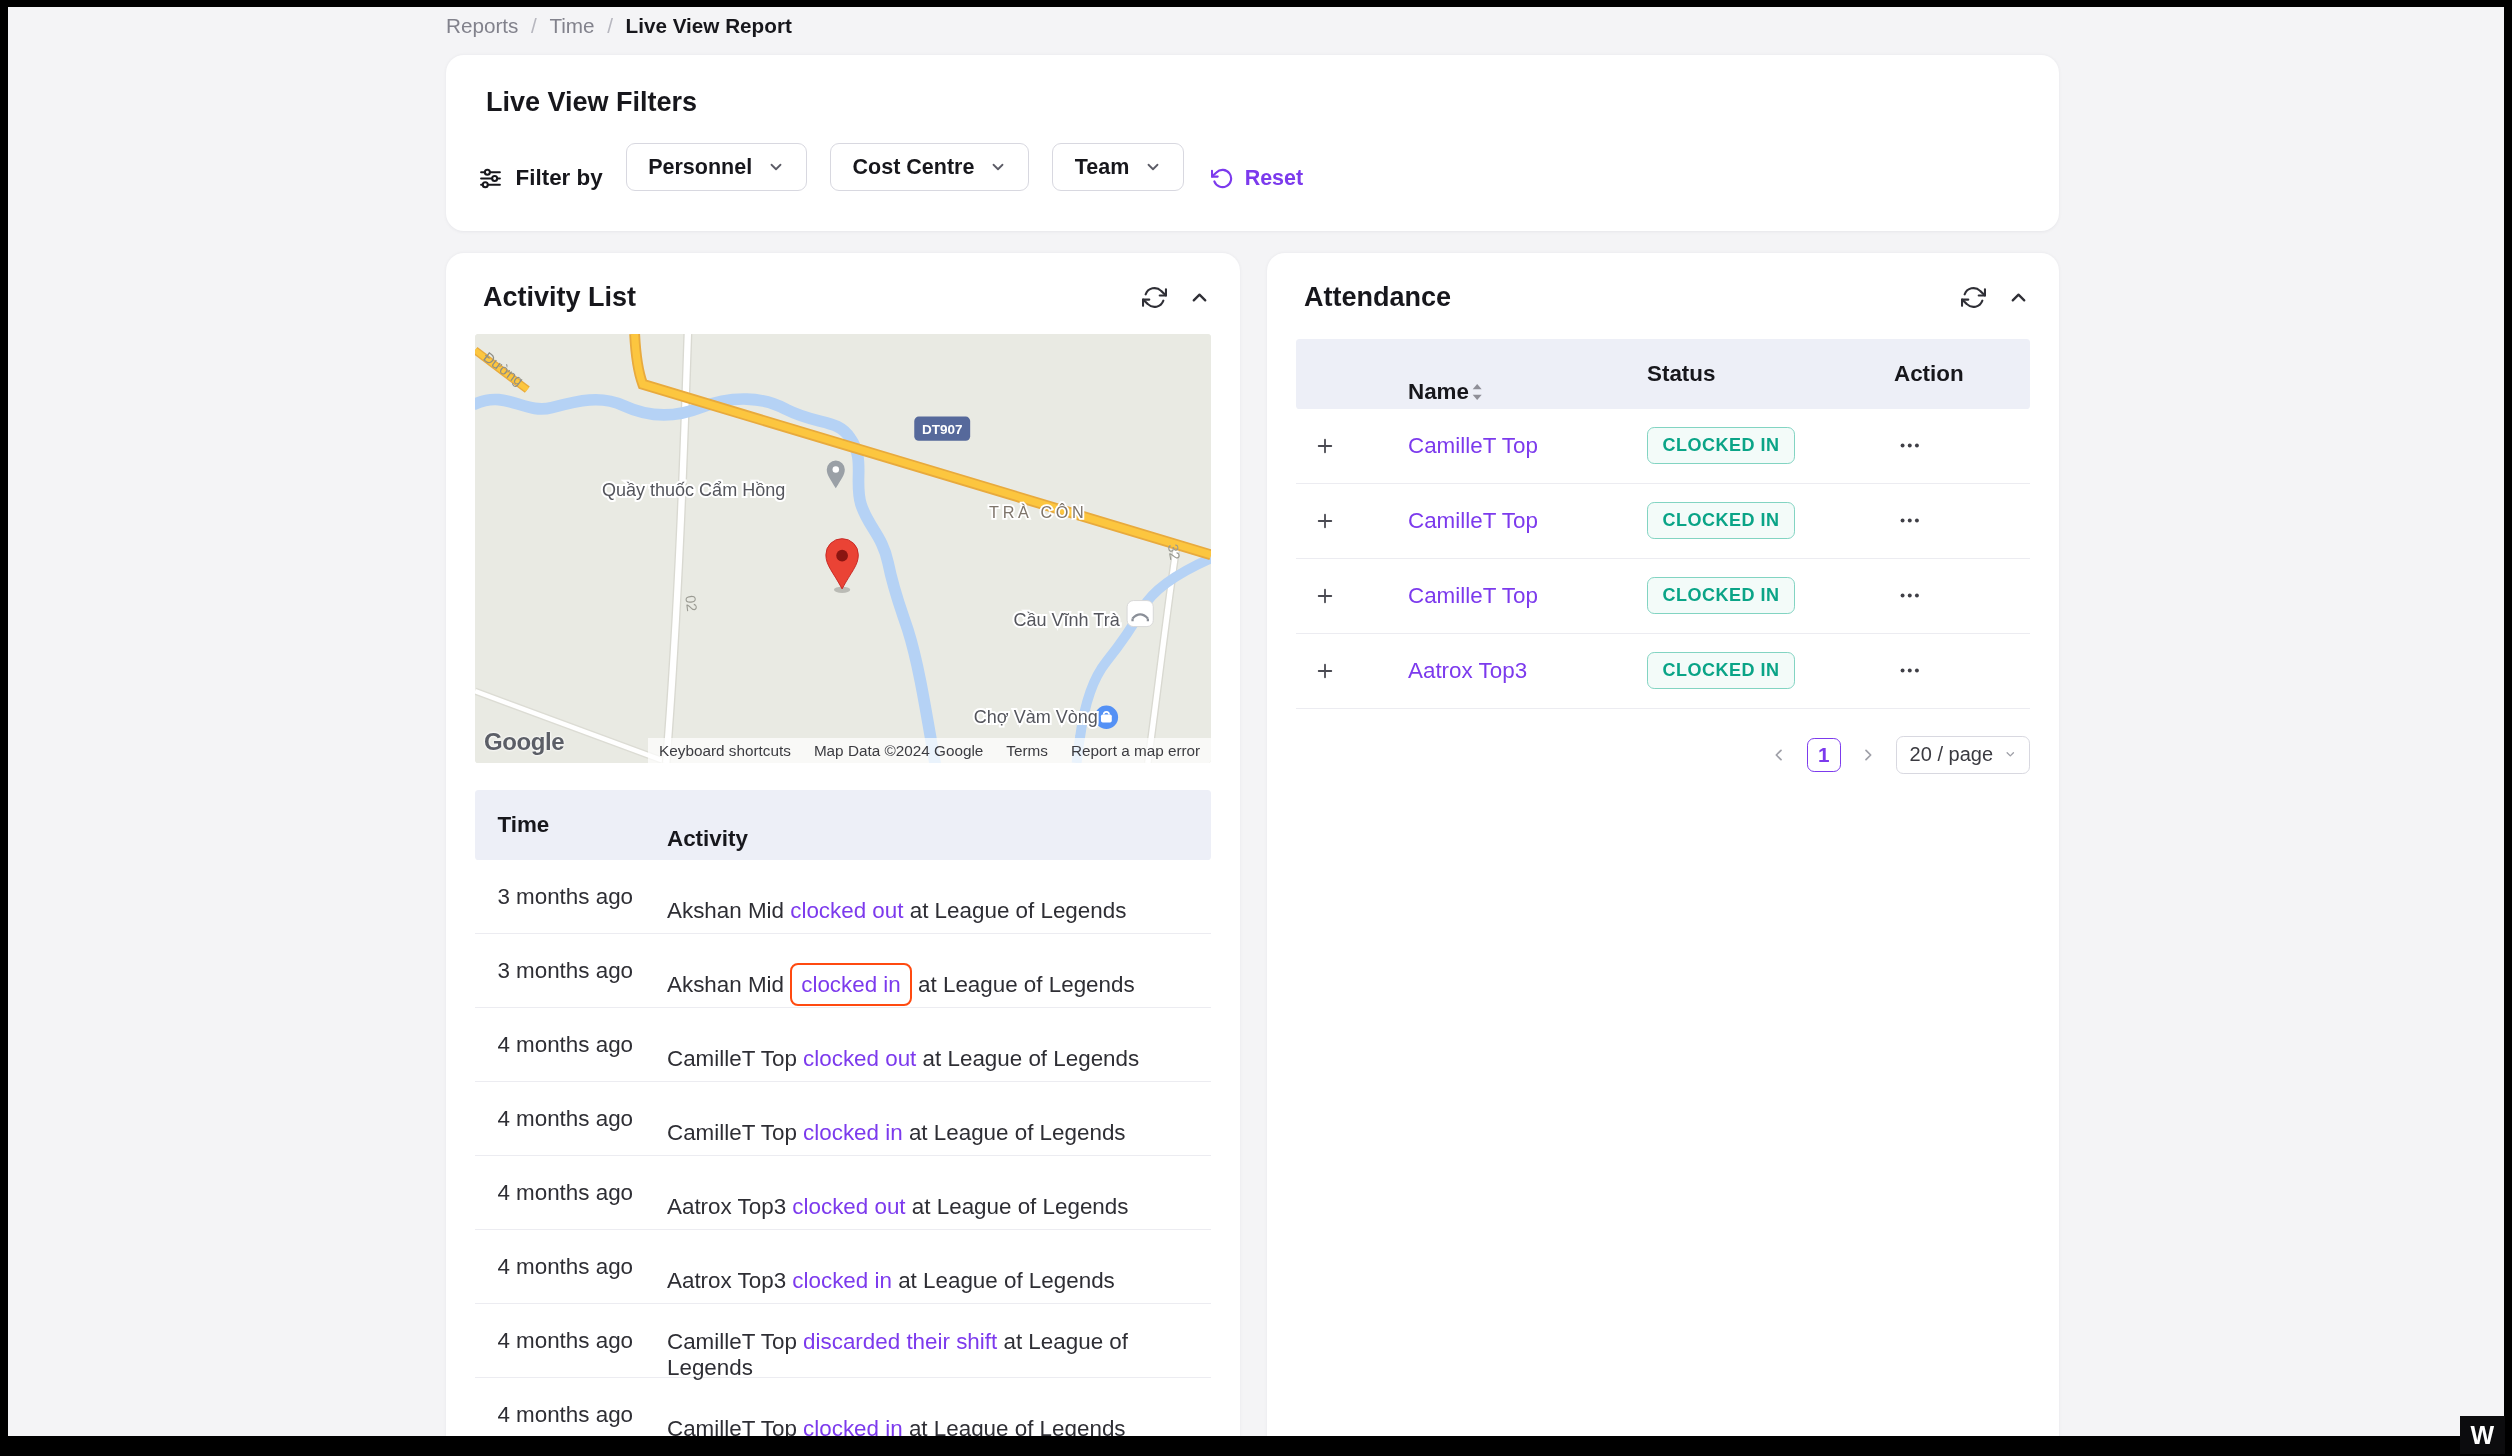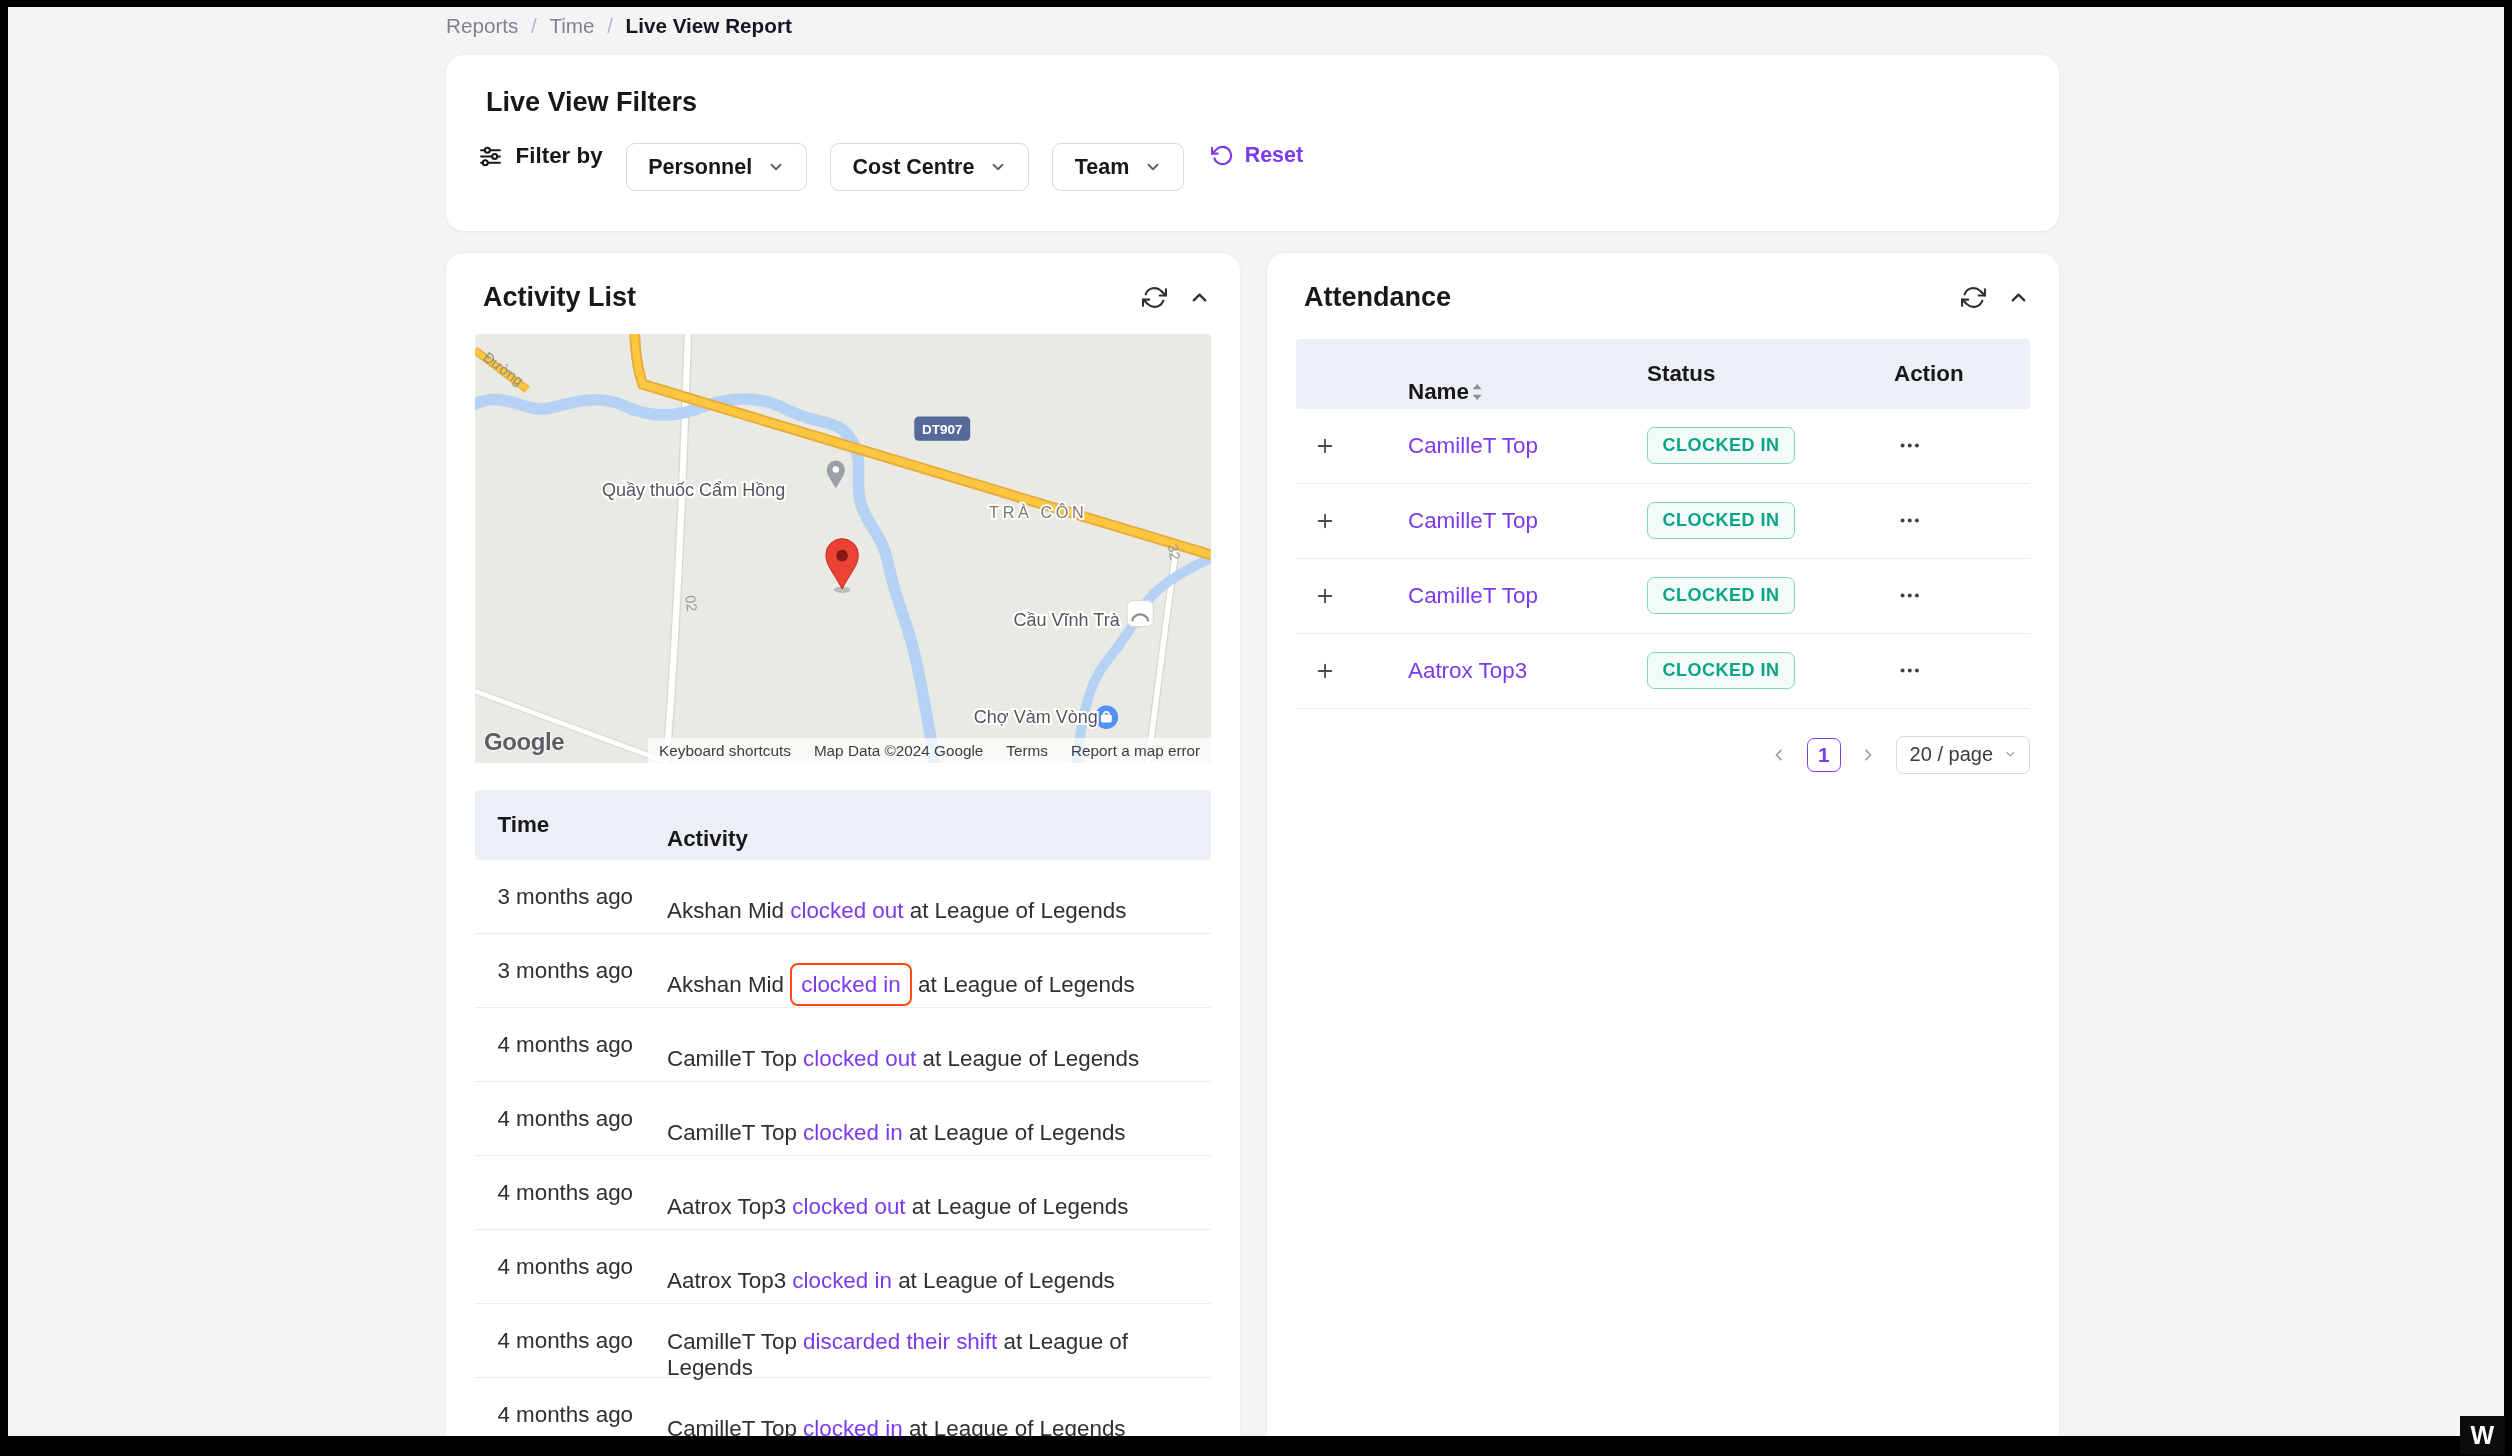--- a/index.html
+++ b/index.html
@@ -24,21 +24,21 @@
   .breadcrumb .sep { color:#b7b7bf; }
   .breadcrumb .current { color:#17171c; font-weight:700; }
   
   .card-shadow { box-shadow:0 0.9px 3.6px rgba(20,20,43,.06); }
   .filters-card {
     margin:16px 0 0 438px; width:1613px;
     background:#fff; border-radius:18px;
     padding:32px 32px 40px;
   }
   .section-title { font-size:27px; font-weight:700; color:#17171c;margin-left:8px; }
-  .filters-row { margin-top:25px; display:flex; align-items:flex-start; gap:23px; }
+  .filters-row { margin-top:25px; display:flex; align-items:flex-end; gap:23px; }
   .filter-by { display:flex; align-items:center; gap:12.6px; font-size:22.4px; font-weight:600; color:#17171c; }
   .dropdown-btn {
     display:inline-flex; align-items:center; gap:14.4px;
     height:48px; padding:0 21.5px;
     background:#fff; border:0.9px solid #d8d8e0; border-radius:9px;
     font-size:21.5px; font-weight:700; color:#17171c; cursor:pointer;
     font-family:inherit;
   }
   .reset-btn {
     display:inline-flex; align-items:center; gap:10.8px;

